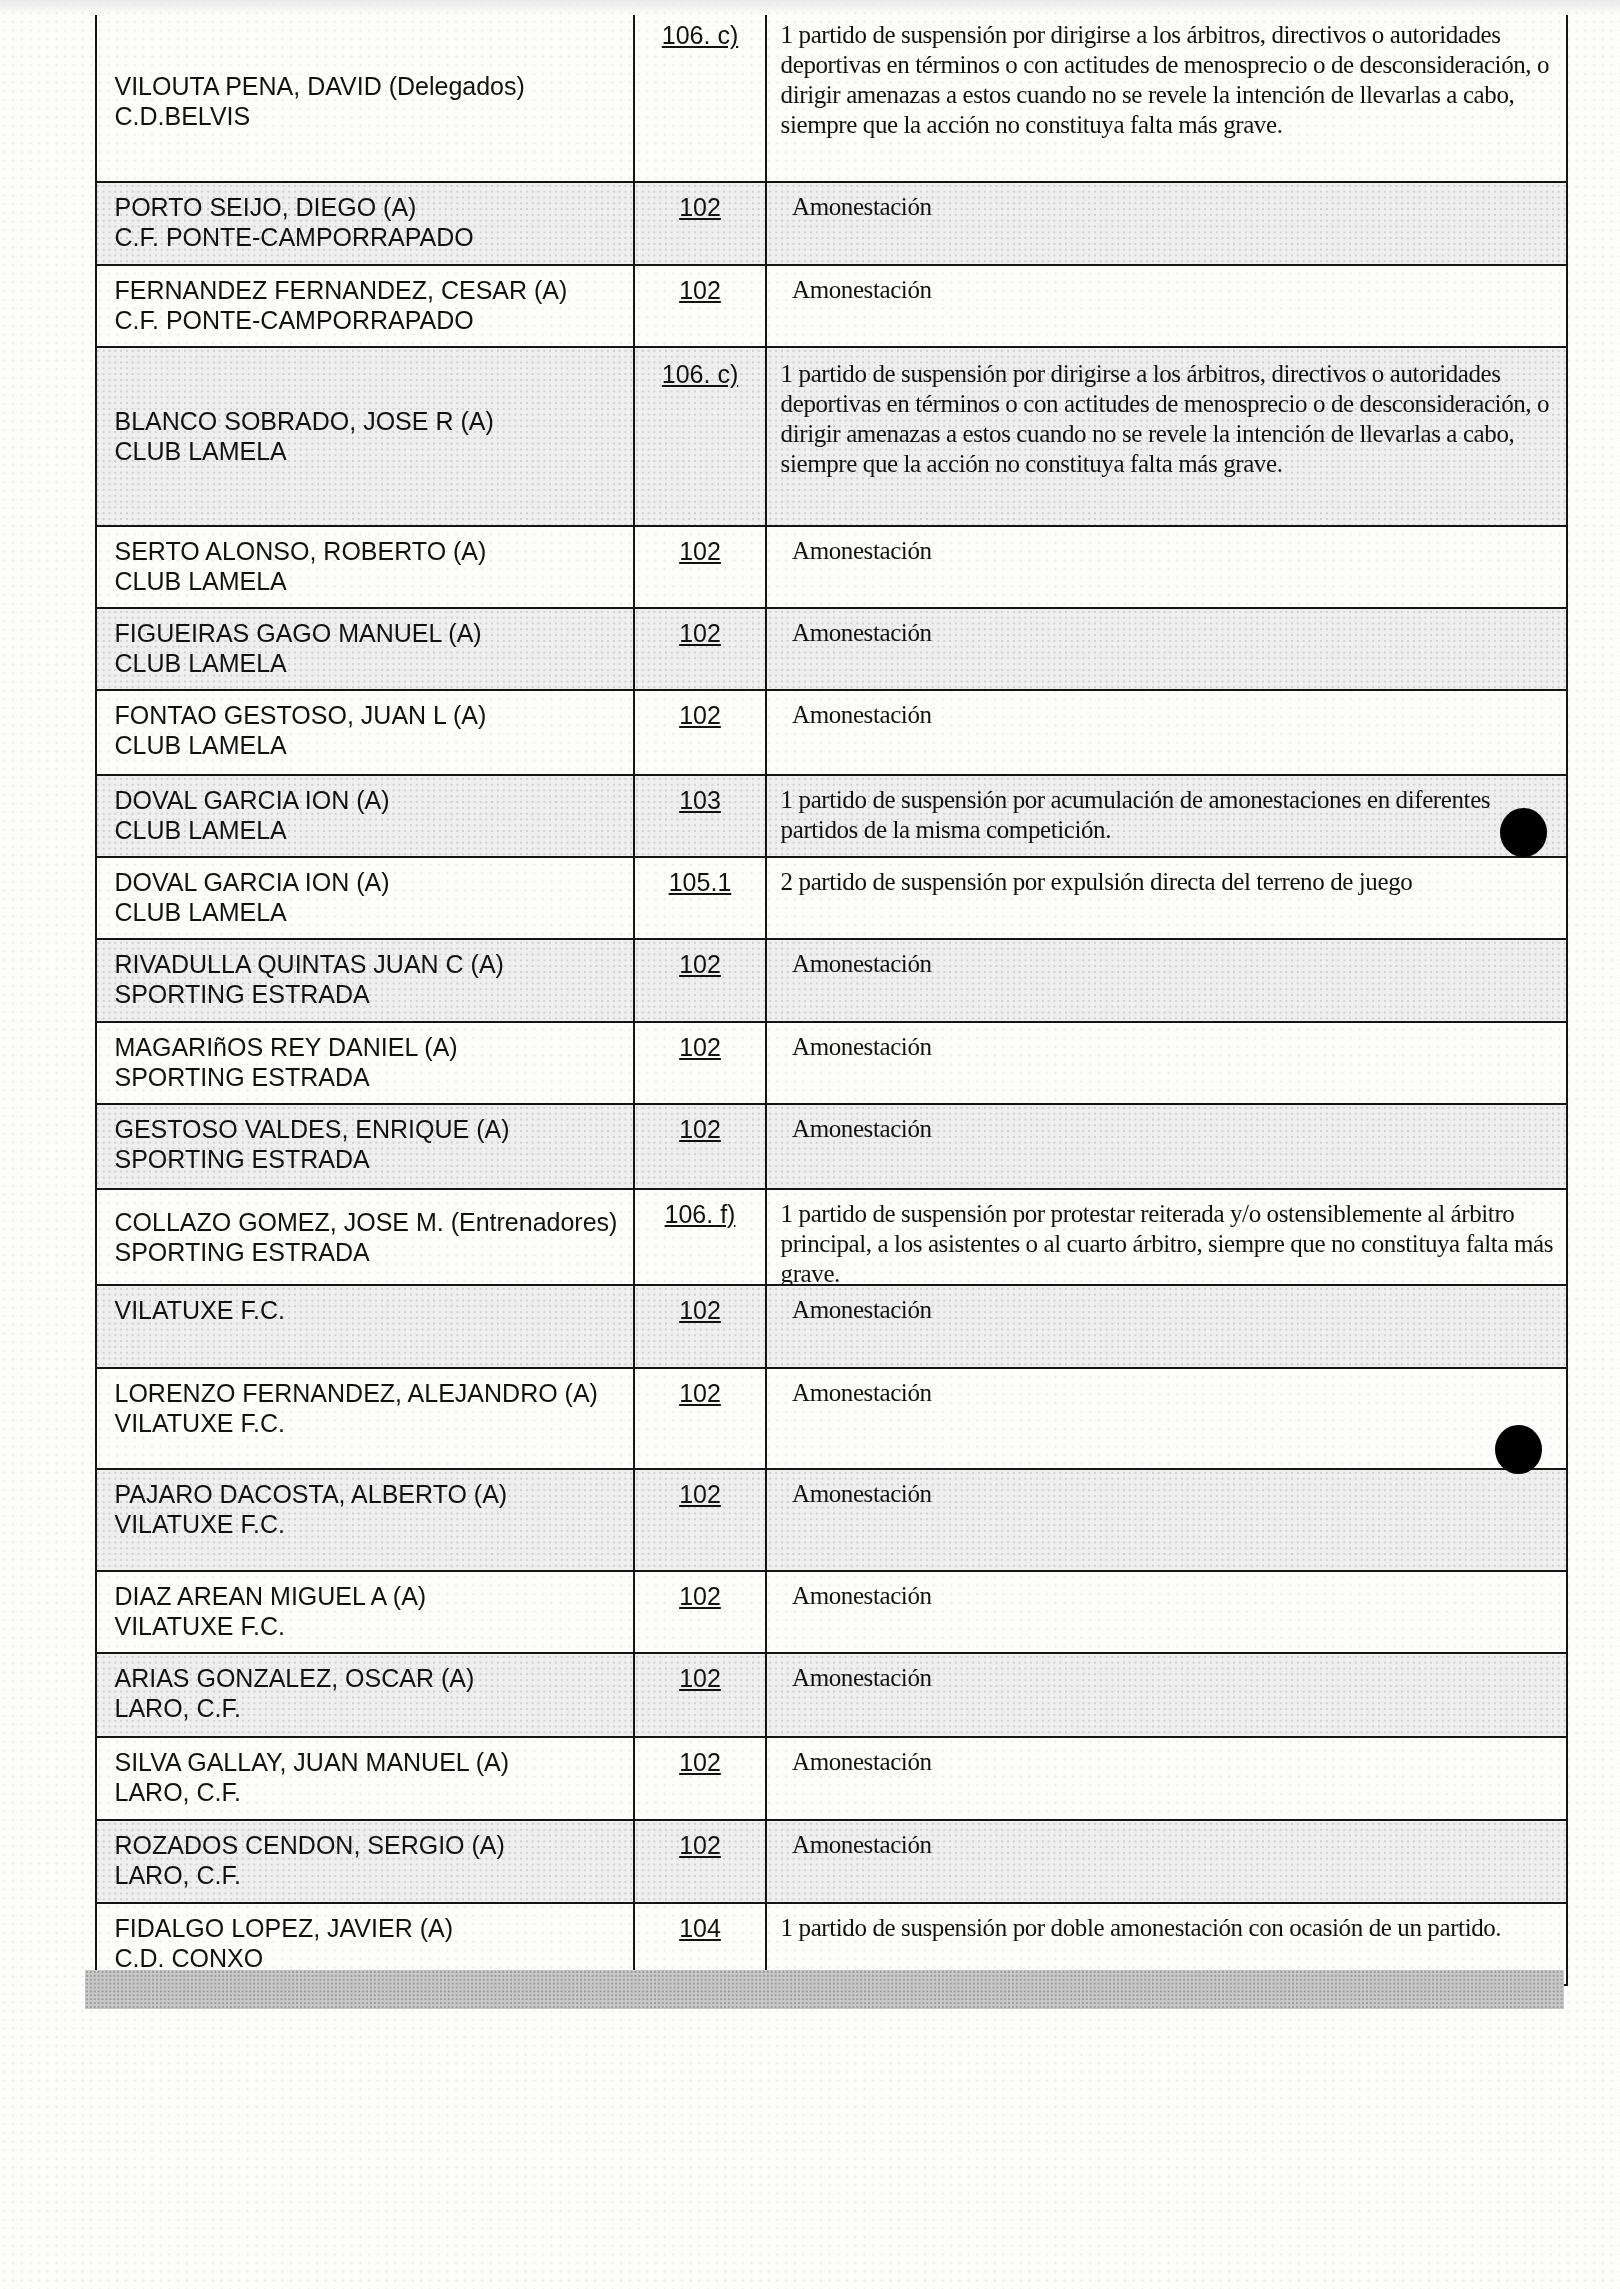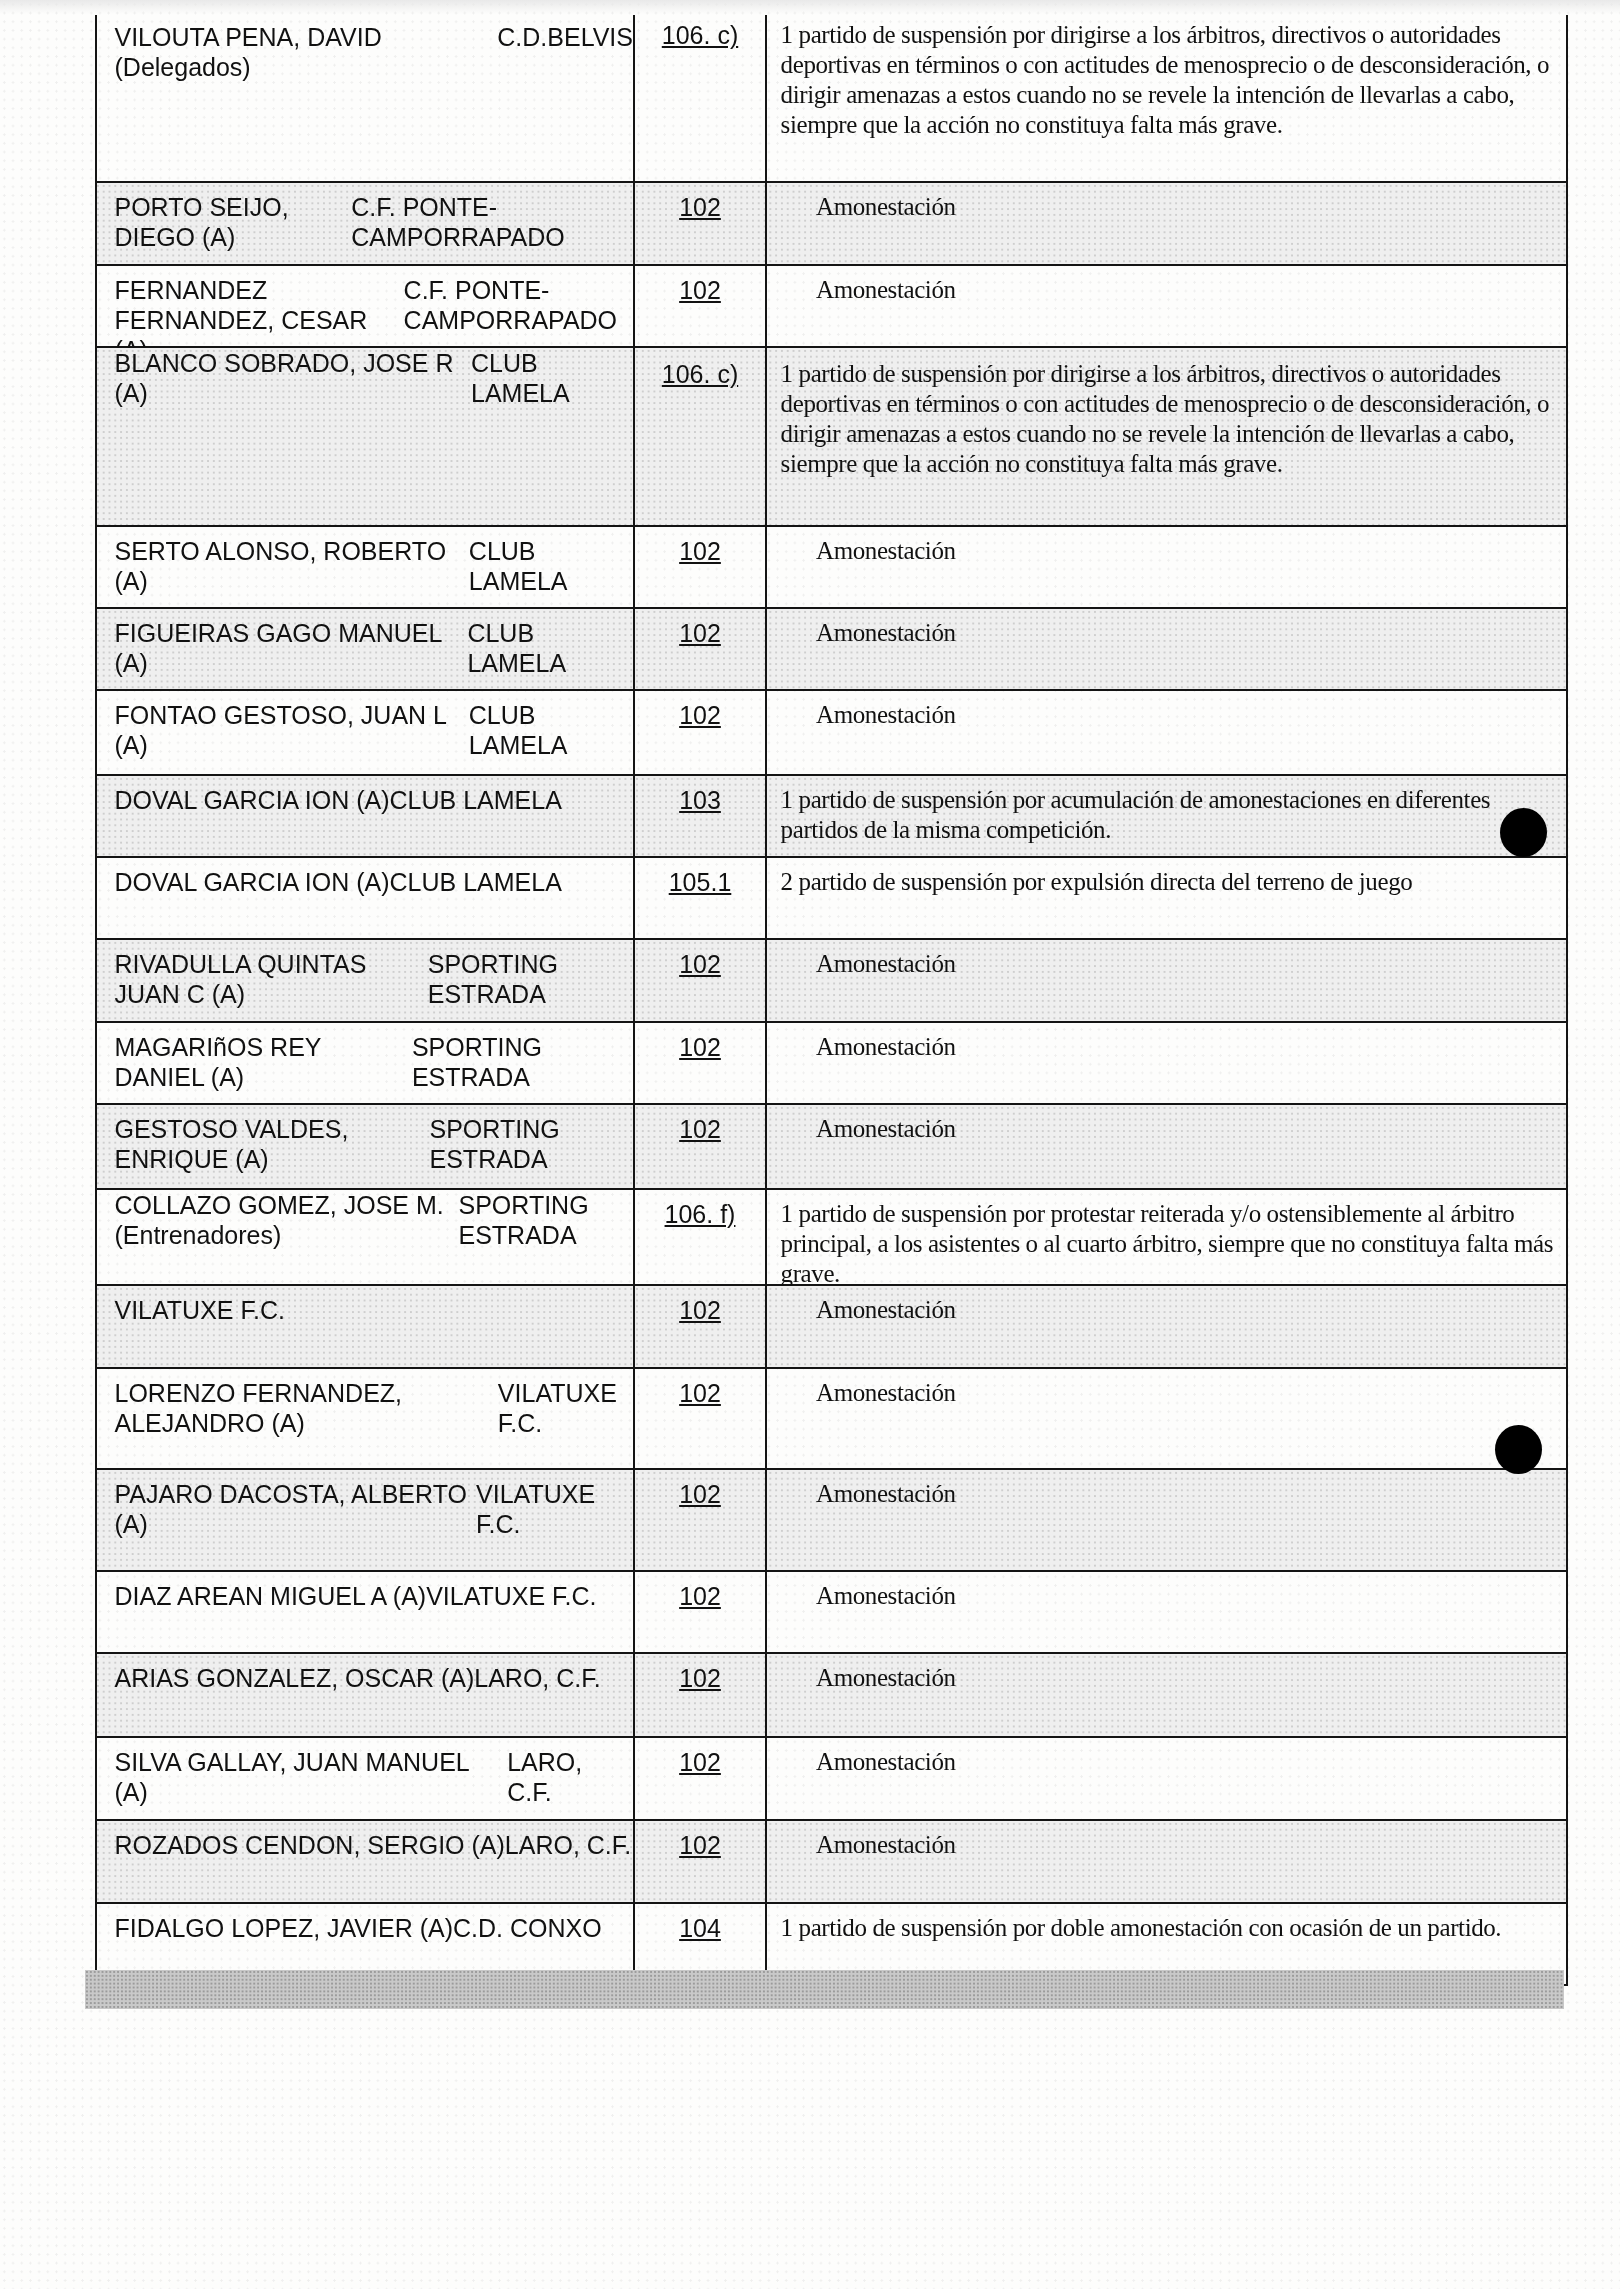--- a/index.html
+++ b/index.html
@@ -32,35 +32,35 @@
     background-image: radial-gradient(rgba(90,90,90,0.22) 1px, transparent 1.2px);
     background-size: 5.8px 5.8px;
   }
   .row.first { border-top: none; }
   .cell {
     box-sizing: border-box; font-size: 25px; line-height: 30px;
   }
   .c-name {
     width: 540px; border-left: 2.9px solid #141414; border-right: 2.9px solid #141414;
     padding: 9.7px 0 0 17.5px;
-    display: flex; flex-direction: row; justify-content: flex-start;
+    display: flex; flex-direction: column; justify-content: flex-start;
   }
   .c-name.center { justify-content: center; padding-top: 0; }
   .c-art {
     width: 132px; border-right: 2.9px solid #141414;
     text-align: center; padding-top: 9.7px; text-decoration: underline;
   }
   .c-sanc {
     flex: 1; border-right: 2.9px solid #141414;
     padding: 9.7px 9.7px 0 13.6px;
     font-family: Liberation Serif, serif;
     font-size: 25px; line-height: 30px;
     letter-spacing: -0.4px;
   }
-  .c-sanc.amon { padding-left: 25px; margin-left: 24px; }
+  .c-sanc.amon { padding-left: 25px; }
   .gray-band {
     position: absolute; left: 85px; top: 1970px; width: 1479px; height: 39px;
     background-color: #c9c9c9;
     background-image: radial-gradient(rgba(70,70,70,0.35) 1px, transparent 1.3px);
     background-size: 3.9px 3.9px;
   }
   .dot {
     position: absolute; width: 47px; height: 49px; border-radius: 50%;
     background: #000;
   }

